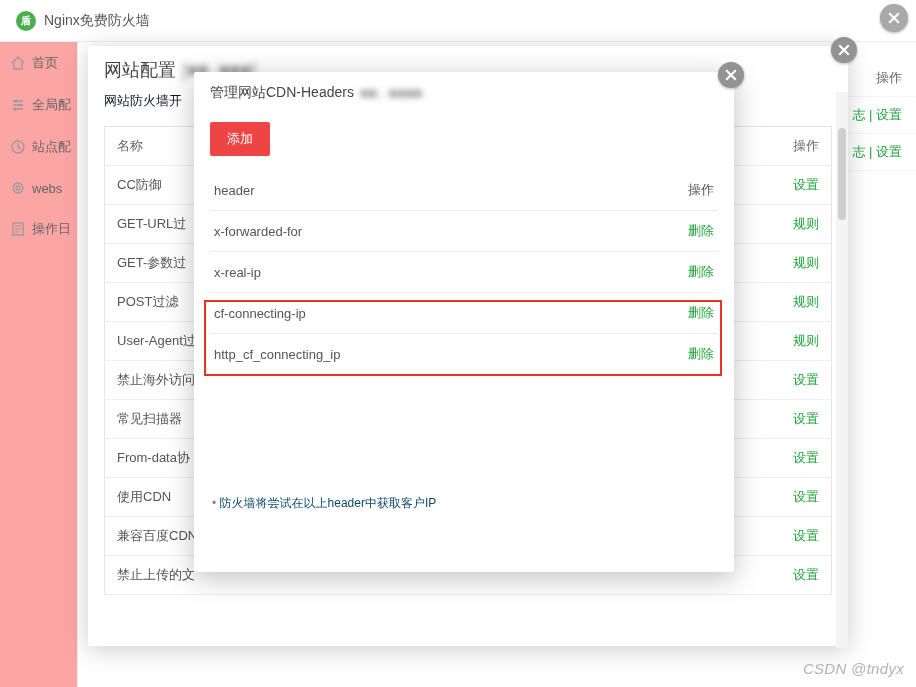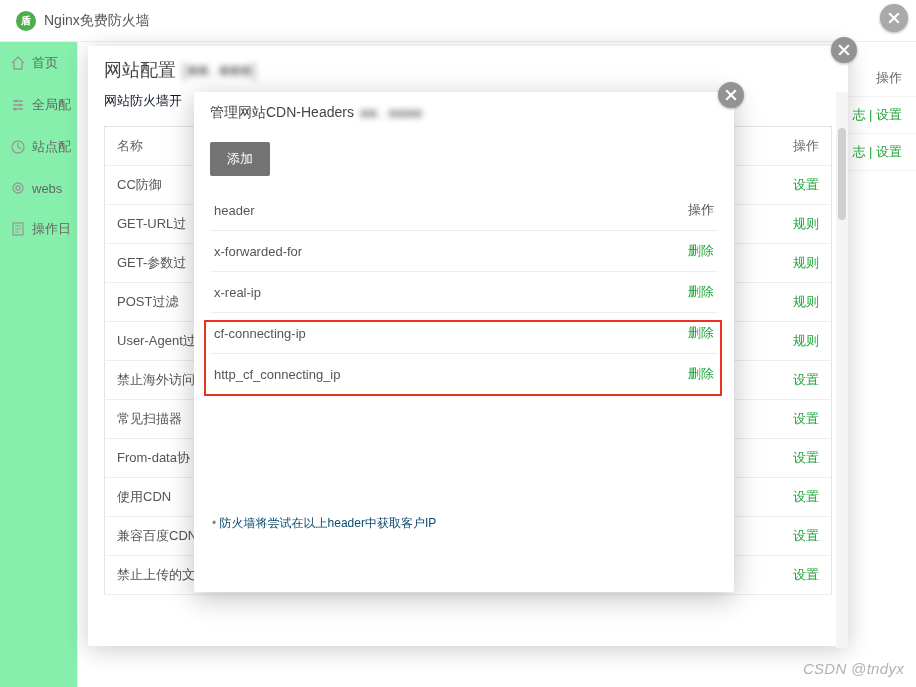--- a/index.html
+++ b/index.html
@@ -36,21 +36,21 @@
     .titlebar .top-close {
       position: absolute; right: 8px; top: 4px;
       width: 28px; height: 28px;
     }
     
     
     .sidebar {
       position: absolute;
       left: 0; top: 42px; bottom: 0;
       width: 78px;
-      background: #86efac;
+      background: #fca5a5;
       border-right: 1px solid #f0f0f0;
     }
     .sidebar-item {
       display: flex;
       align-items: center;
       padding: 12px 10px;
       color: #666;
       font-size: 13px;
       gap: 6px;
       cursor: pointer;
@@ -148,21 +148,21 @@
       padding-right: 14px;
       color: #20a53a;
       font-size: 13px;
       border-bottom: 1px solid #f3f3f3;
     }
     .peek-row.header { color: #666; }
     
     
     .modal2 {
       position: absolute;
-      left: 194px; top: 92px;
+      left: 194px; top: 72px;
       width: 540px; height: 500px;
       background: #fff;
       box-shadow: 0 6px 28px rgba(0,0,0,0.25);
       border-radius: 2px;
       z-index: 20;
     }
     .modal2-header {
       padding: 12px 16px 10px;
       font-size: 14px;
       color: #444;
@@ -181,21 +181,21 @@
       height: 34px;
       border: 1px solid #ddd;
       padding: 0 10px;
       font-size: 13px;
       color: #333;
       outline: none;
     }
     .input-row input::placeholder { color: #bbb; }
     .btn-add {
       width: 60px; height: 34px;
-      background: #737373;
+      background: #ef4444;
       color: #fff;
       border: none;
       font-size: 13px;
       cursor: pointer;
       border-radius: 2px;
     }
     
     .hdr-table {
       width: 100%;
       border-collapse: collapse;

